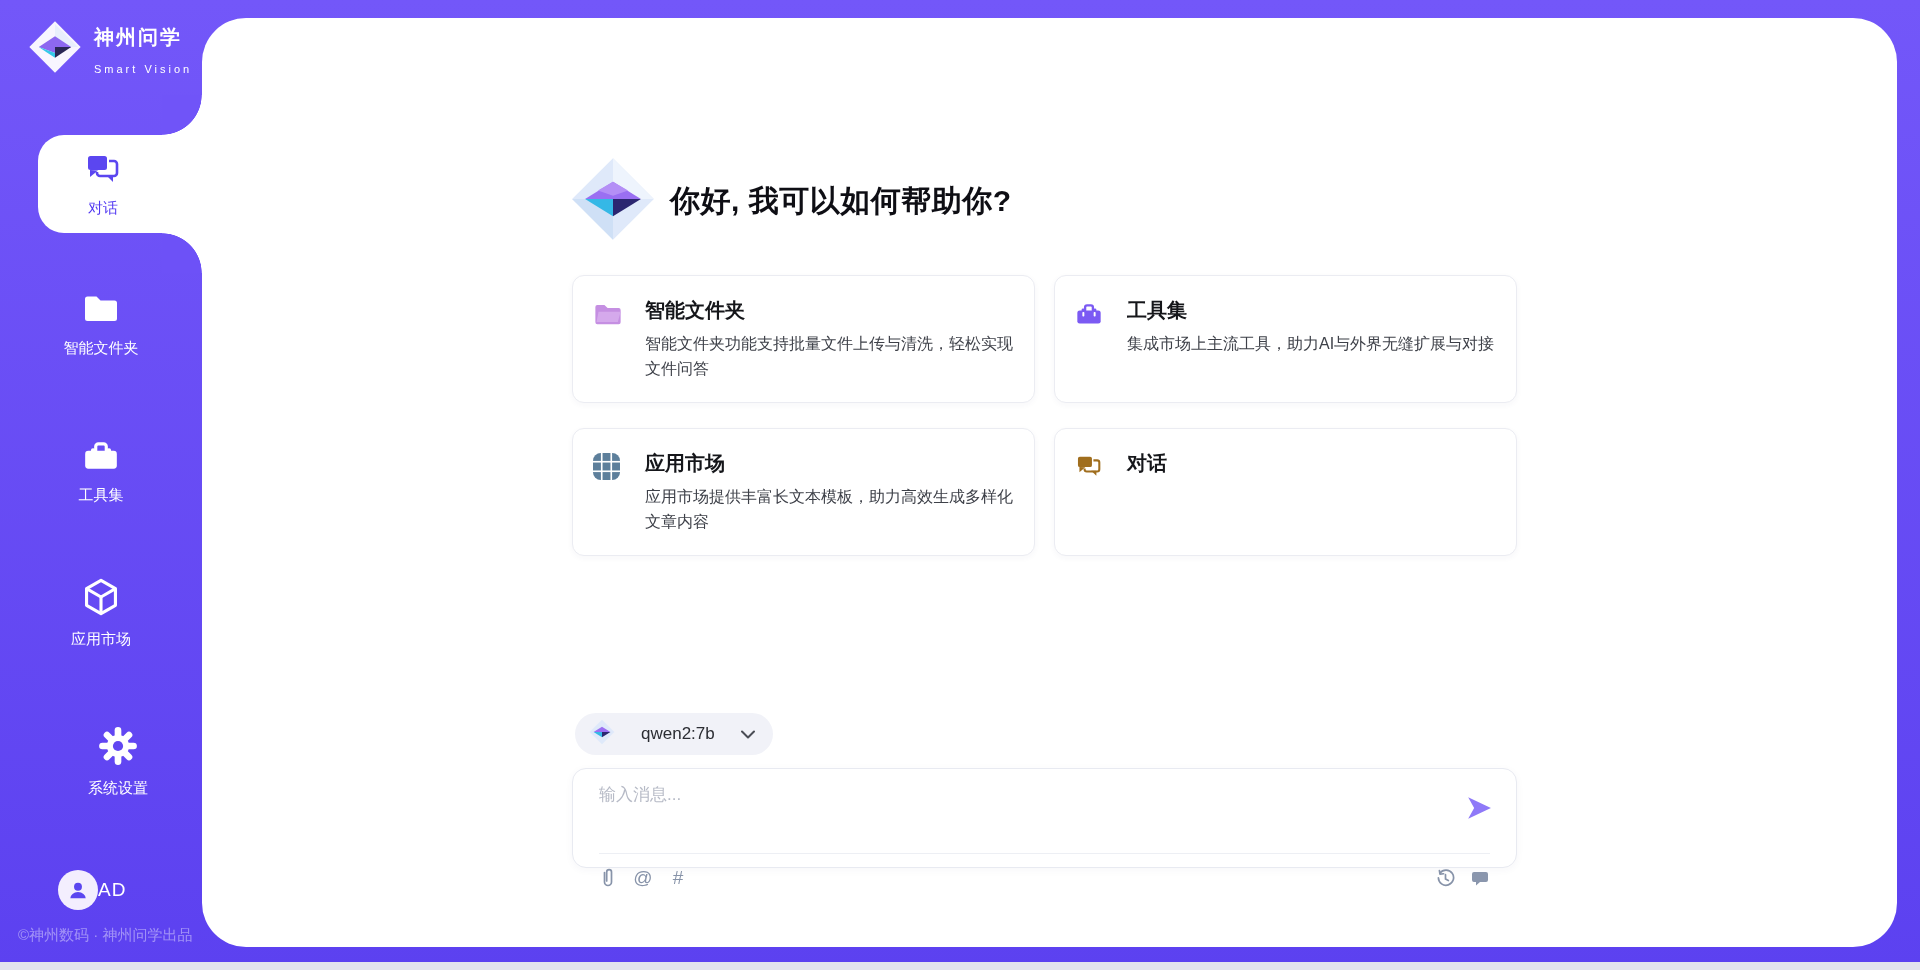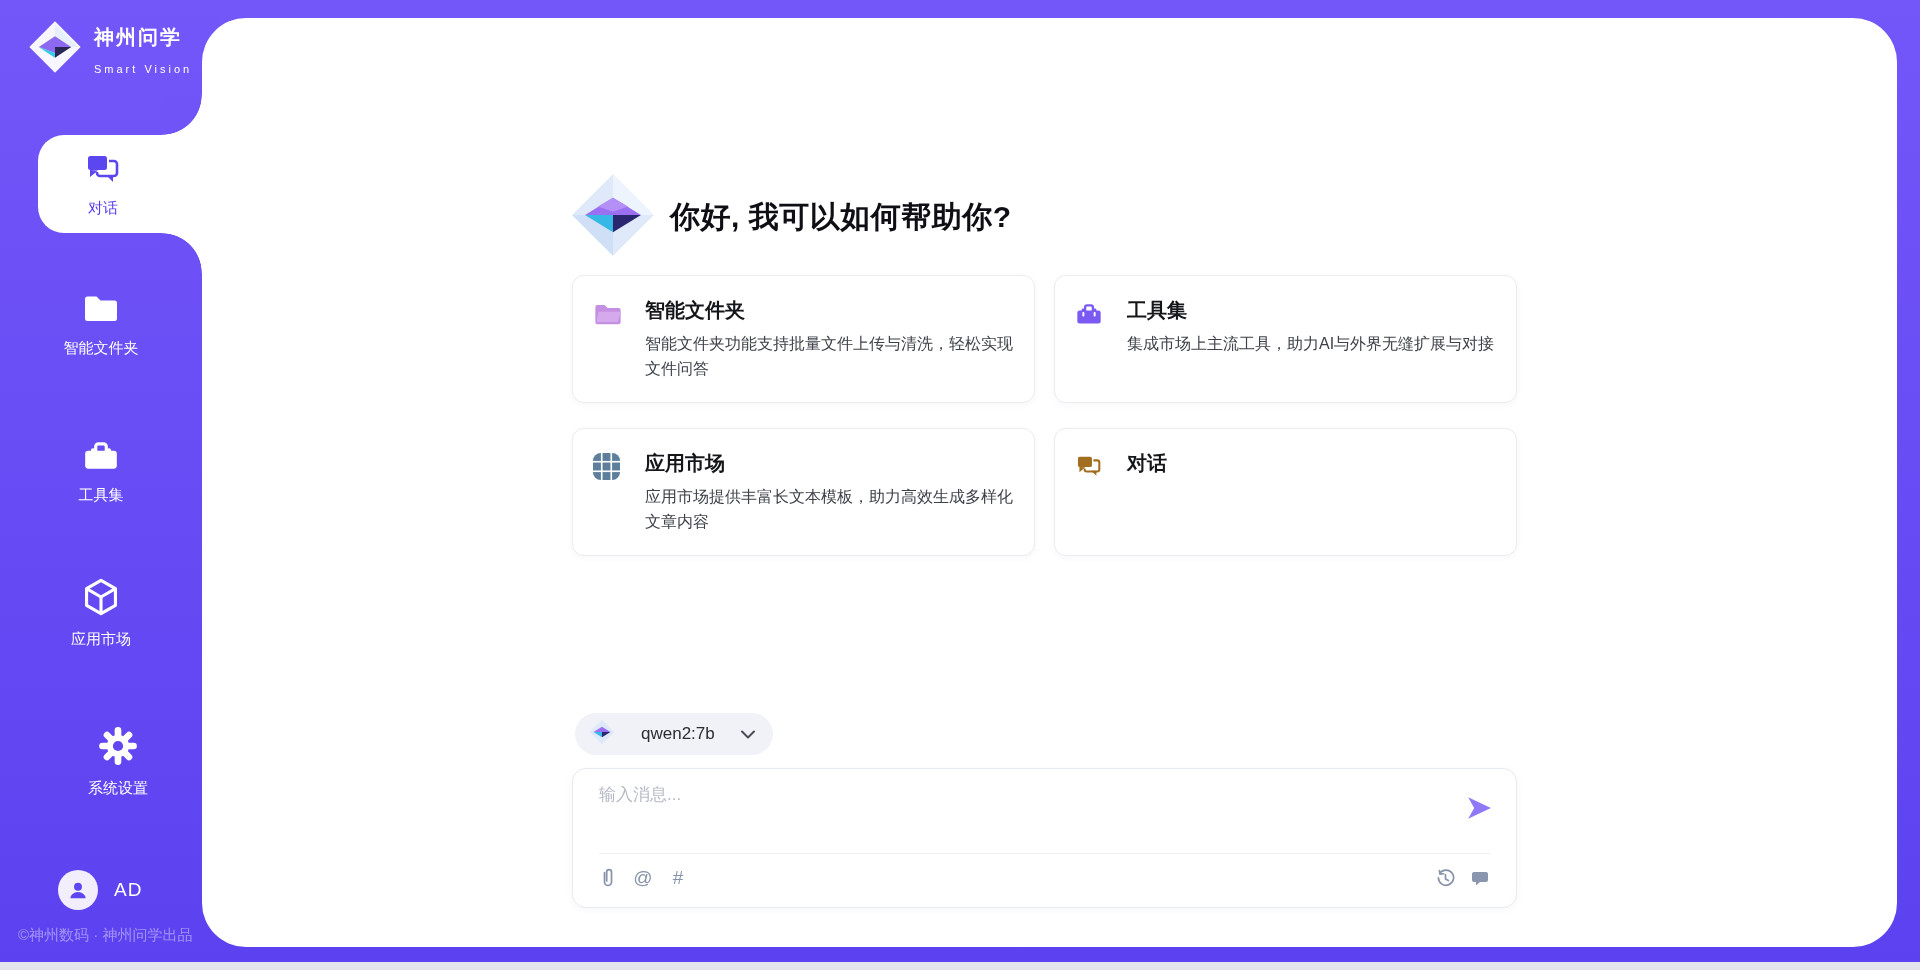--- a/index.html
+++ b/index.html
@@ -31,46 +31,46 @@
   
   .nav-item { position:absolute; left:0; width:202px; display:flex; flex-direction:column;
               align-items:center; gap:9px; cursor:pointer; }
   .nav-item .lbl { color:#ffffff; font-size:15px; }
   .tab-content { position:absolute; left:38px; top:135px; width:164px; height:98px;
                  display:flex; flex-direction:column; align-items:center; justify-content:center;
                  gap:6px; padding-right:34px; cursor:pointer; }
   .tab-content .lbl { color:#5138f2; font-size:15px; }
 
   
-  .user-row { position:absolute; left:58px; top:870px; display:flex; align-items:center; gap:16px; cursor:pointer; }
+  .user-row { position:absolute; left:58px; top:870px; display:flex; align-items:center; cursor:pointer; }
   .avatar { width:40px; height:40px; border-radius:50%; background:#f3eefe; display:flex;
             align-items:center; justify-content:center; }
   .user-name { color:#fff; font-size:19px; letter-spacing:1px; }
   .copyright { position:absolute; left:18px; top:926px; color:rgba(255,255,255,0.42); font-size:15px; }
 
   
-  .hero { position:absolute; left:570px; top:172px; display:flex; align-items:center; gap:14px; }
+  .hero { position:absolute; left:570px; top:156px; display:flex; align-items:center; gap:14px; }
   .greeting { font-size:30px; font-weight:700; color:#0e0e14; letter-spacing:0.5px; }
 
   
   .card { position:absolute; width:463px; height:128px; background:#fff; border:1px solid #ebecf2;
           border-radius:12px; box-shadow:0 2px 6px rgba(40,40,90,0.04); cursor:pointer; }
   .card .ic { position:absolute; left:20px; top:24px; }
   .card .ttl { position:absolute; left:72px; top:21px; font-size:20px; font-weight:700; color:#15161a; }
   .card .dsc { position:absolute; left:72px; top:56px; width:378px; font-size:16px;
                line-height:1.55; color:#3e4149; }
 
   
   .model-pill { position:absolute; left:575px; top:713px; height:42px; padding:0 18px 0 14px;
                 background:#f1f2f8; border-radius:21px; display:flex; align-items:center; gap:26px;
                 cursor:pointer; }
   .model-pill .val { font-size:17px; color:#2b2d33; }
 
   
-  .composer { position:absolute; left:572px; top:768px; width:945px; height:140px; background:#fff;
+  .composer { position:absolute; left:572px; top:768px; width:945px; height:100px; background:#fff;
               border:1px solid #e8eaf1; border-radius:14px; box-shadow:0 2px 8px rgba(40,40,90,0.04); }
   .composer textarea { position:absolute; left:26px; top:14px; width:850px; height:58px; border:none;
               outline:none; resize:none; font-family:"Liberation Sans","DejaVu Sans",sans-serif;
               font-size:17px; color:#333; background:transparent; }
   .composer textarea::placeholder { color:#b6bac6; }
   .send-btn { position:absolute; right:22px; top:24px; width:30px; height:30px; border:none;
               background:transparent; cursor:pointer; display:flex; align-items:center; justify-content:center; }
   .composer .divider { position:absolute; left:26px; right:26px; top:84px; border-top:1px solid #edeff4; }
   .tools-left { position:absolute; left:24px; top:98px; display:flex; align-items:center; gap:13px; }
   .tools-right { position:absolute; right:24px; top:98px; display:flex; align-items:center; gap:14px; }

